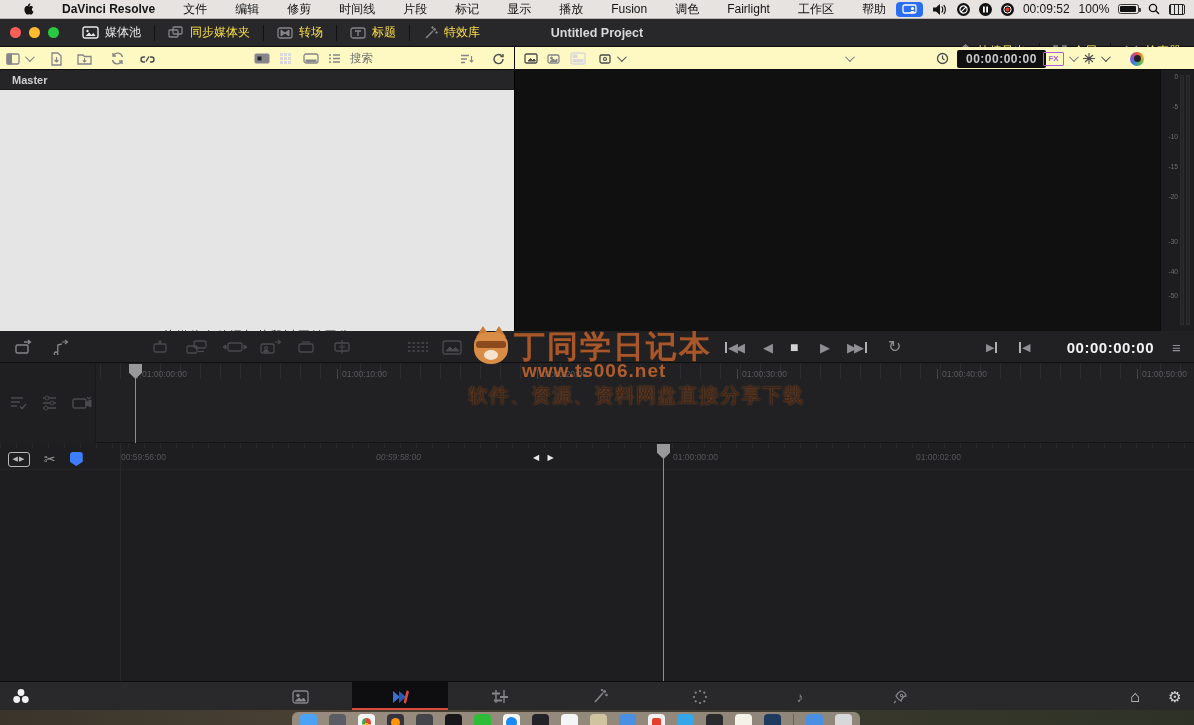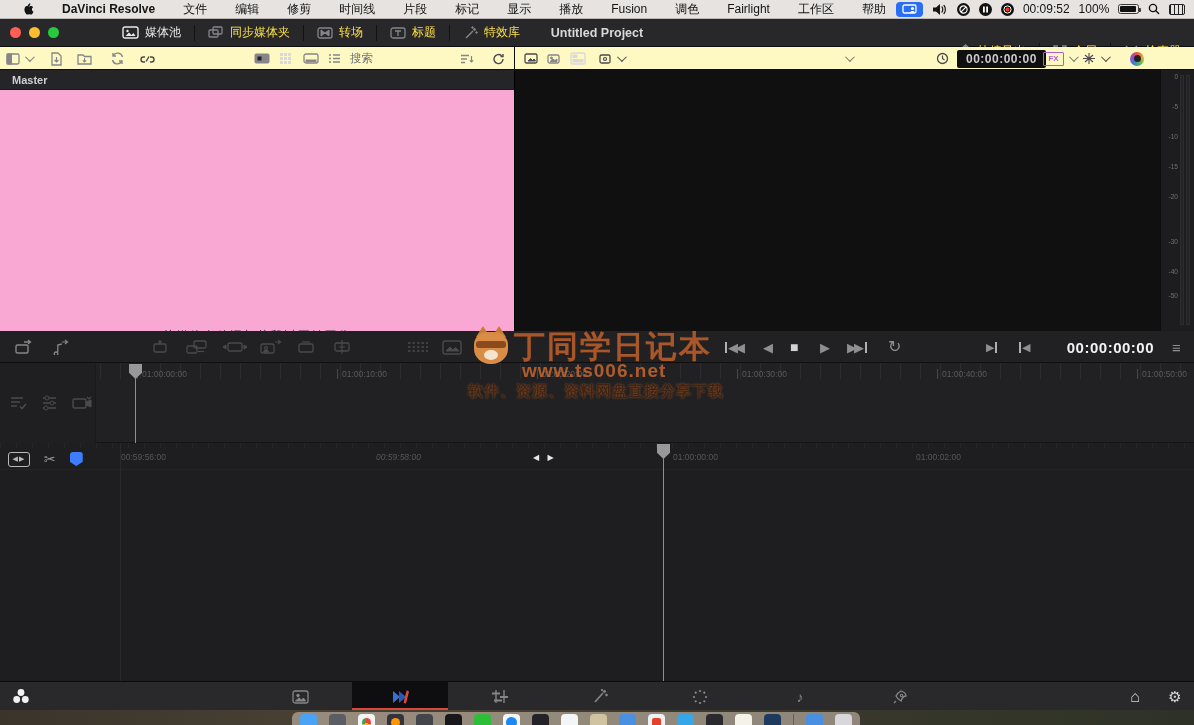--- a/index.html
+++ b/index.html
@@ -20,21 +20,21 @@
   .battery { position:relative; width:21px; height:10px; border:1px solid #3c3c3c; border-radius:2.5px; }
   .battery::after { content:""; position:absolute; right:-3px; top:2.5px; width:2px; height:4px; background:#3c3c3c; border-radius:0 1px 1px 0;}
   .battery .fill { position:absolute; left:1px; top:1px; bottom:1px; width:16px; background:#111; border-radius:1px; }
   .siri { width:13px; height:13px; border-radius:50%; background:radial-gradient(circle at 35% 35%, #8fd3ff, #3a6ff0 55%, #b44ad0); }
   .kbd-ico { width:16px; height:11px; border:1.5px solid #222; border-radius:2px; background:
       repeating-linear-gradient(90deg,#222 0 1px,transparent 1px 4px); }
   .sg-ico { position:relative; width:13px; height:12px; border-radius:3px; background:#4a4a4c; }
   .sg-ico::after{ content:""; position:absolute; right:-2px; bottom:-1px; width:5px; height:5px; border-radius:50%; background:#e8853a; }
 
   
-  .titlebar { position:absolute; left:0; top:19px; width:1194px; height:28px; background:#28282a; border-bottom:1px solid #0d0d0e; display:flex; align-items:center;gap:40px; }
+  .titlebar { position:absolute; left:0; top:19px; width:1194px; height:28px; background:#28282a; border-bottom:1px solid #0d0d0e; display:flex; align-items:center; }
   .tl { display:flex; gap:8px; padding-left:10px; align-items:center; }
   .tl i { width:11px; height:11px; border-radius:50%; display:block; }
   .tb-group { display:flex; align-items:center; height:100%; }
   .tb-btn { display:flex; align-items:center; gap:6px; padding:0 13px; height:100%; font-size:12px; color:#fde047; }
   .tb-btn.active { color:#e9e9ec; }
   .tb-sep { width:1px; height:16px; background:#121214; }
   .tb-title { position:absolute; left:0; right:0; top:0; height:28px; display:flex; align-items:center; justify-content:center;
               font-size:12.5px; color:#d8d8db; font-weight:bold; pointer-events:none; }
   .tb-right { position:absolute; right:0; top:16px; height:32px; display:flex; align-items:center; }
 
@@ -45,21 +45,21 @@
   .chev { width:7px; height:7px; border-right:1.5px solid #77777c; border-bottom:1.5px solid #77777c; transform:rotate(45deg) translateY(-2px); display:inline-block; }
   .grid9 { display:grid; grid-template-columns:repeat(3,3px); grid-template-rows:repeat(3,3px); gap:1px; }
   .grid9 b { background:#d9d9db; }
   .searchtxt { font-size:11.5px; color:#6f6f74; }
   .tc-box { background:#0f0f10; border-radius:2px; padding:2px 9px; font-size:12px; color:#c9c9cc; font-weight:bold; letter-spacing:.5px;}
   .fx-badge { display:flex; align-items:center; justify-content:center; width:21px; height:14px; border:1.5px solid #b05fd6; border-radius:1px; color:#b05fd6; font-size:8px; font-weight:bold; }
   .cwheel { width:14px; height:14px; border-radius:50%; background:conic-gradient(#e5533d,#e0b23a,#57b85a,#3f7fd9,#8e4fd0,#e5533d); position:relative;}
   .cwheel::after{ content:""; position:absolute; inset:3.5px; background:#212123; border-radius:50%; }
 
   
-  .mediapool { position:absolute; left:0; top:70px; width:514px; height:261px; background:#f9a8d4; }
+  .mediapool { position:absolute; left:0; top:70px; width:514px; height:261px; background:#e5e5e5; }
   .mp-head { height:20px; background:#252528; border-bottom:1px solid #1a1a1c; display:flex; align-items:center; padding-left:12px;
              font-size:11px; color:#cfcfd2; font-weight:bold; }
   .mp-empty-title { position:absolute; left:0; width:514px; top:185px; text-align:center; font-size:25px; letter-spacing:4px; color:#3e3e42; }
   .mp-empty-sub { position:absolute; left:0; width:514px; top:258px; text-align:center; font-size:12.5px; letter-spacing:1px; color:#38383b; }
   .viewer { position:absolute; left:514px; top:70px; width:646px; height:261px; background:#101011; border-left:1px solid #000; }
   .meters { position:absolute; left:1160px; top:47px; width:34px; height:284px; background:#1d1d1f; border-left:1px solid #0d0d0e; }
   .meters .lbl { position:absolute; right:16px; font-size:6.5px; color:#717176; }
   .meters .lbl::after { content:""; position:absolute; right:-5px; top:45%; width:3px; height:1px; background:#5a5a5e; }
   .mtrack { position:absolute; top:28px; bottom:6px; width:4px; background:#242427; border:1px solid #2c2c2f; }
 
@@ -106,21 +106,21 @@
   .dock { position:absolute; left:292px; top:2px; height:20px; display:flex; gap:12px; align-items:flex-start;
       background:rgba(215,200,185,.55); border-radius:6px 6px 0 0; padding:2px 8px; }
   .dock .di { width:17px; height:17px; border-radius:4px; flex:0 0 auto; }
   .dock .dsep { width:1px; height:16px; background:rgba(80,70,60,.6); }
 
   
   .wm { position:absolute; left:472px; top:326px; width:270px; z-index:60; pointer-events:none; }
   .wm-title { position:absolute; left:42px; top:0; font-size:31px; font-weight:bold; color:rgba(176,92,46,.9);
      text-shadow:0 0 1px #5a2c12; letter-spacing:2px; white-space:nowrap; }
   .wm-url { position:absolute; left:50px; top:34px; font-size:19px; font-weight:bold; color:rgba(183,96,46,.95); letter-spacing:1px; white-space:nowrap;}
-  .wm-sub { position:absolute; left:-4px; top:56px; font-size:15px; font-weight:bold; color:rgba(58,30,14,.9);
+  .wm-sub { position:absolute; left:-4px; top:56px; font-size:20px; font-weight:normal; color:rgba(58,30,14,.9);
      text-shadow:0 0 2px rgba(190,110,55,.8); white-space:nowrap; letter-spacing:1px;}
   .wm-mascot { position:absolute; left:0; top:2px; width:38px; height:38px; }
   .wm-face { position:absolute; left:2px; top:4px; width:34px; height:32px; background:#d98c46; border-radius:40% 40% 48% 48%; }
   .wm-ear { position:absolute; top:-2px; width:0; height:0; border-left:7px solid transparent; border-right:7px solid transparent; border-bottom:11px solid #c97c38; }
   .wm-band { position:absolute; left:4px; top:13px; width:30px; height:7px; background:#8a4a1e; border-radius:3px; }
   .wm-snout { position:absolute; left:12px; top:22px; width:14px; height:10px; background:#f4e3cd; border-radius:50%; }
 
   svg { display:block; }
   .icon-dim path, .icon-dim rect, .icon-dim circle, .icon-dim line, .icon-dim polyline, .icon-dim polygon { stroke:#85858a; }
   .icon-dark path, .icon-dark rect, .icon-dark circle, .icon-dark line, .icon-dark polyline, .icon-dark polygon { stroke:#4a4a4f; }

